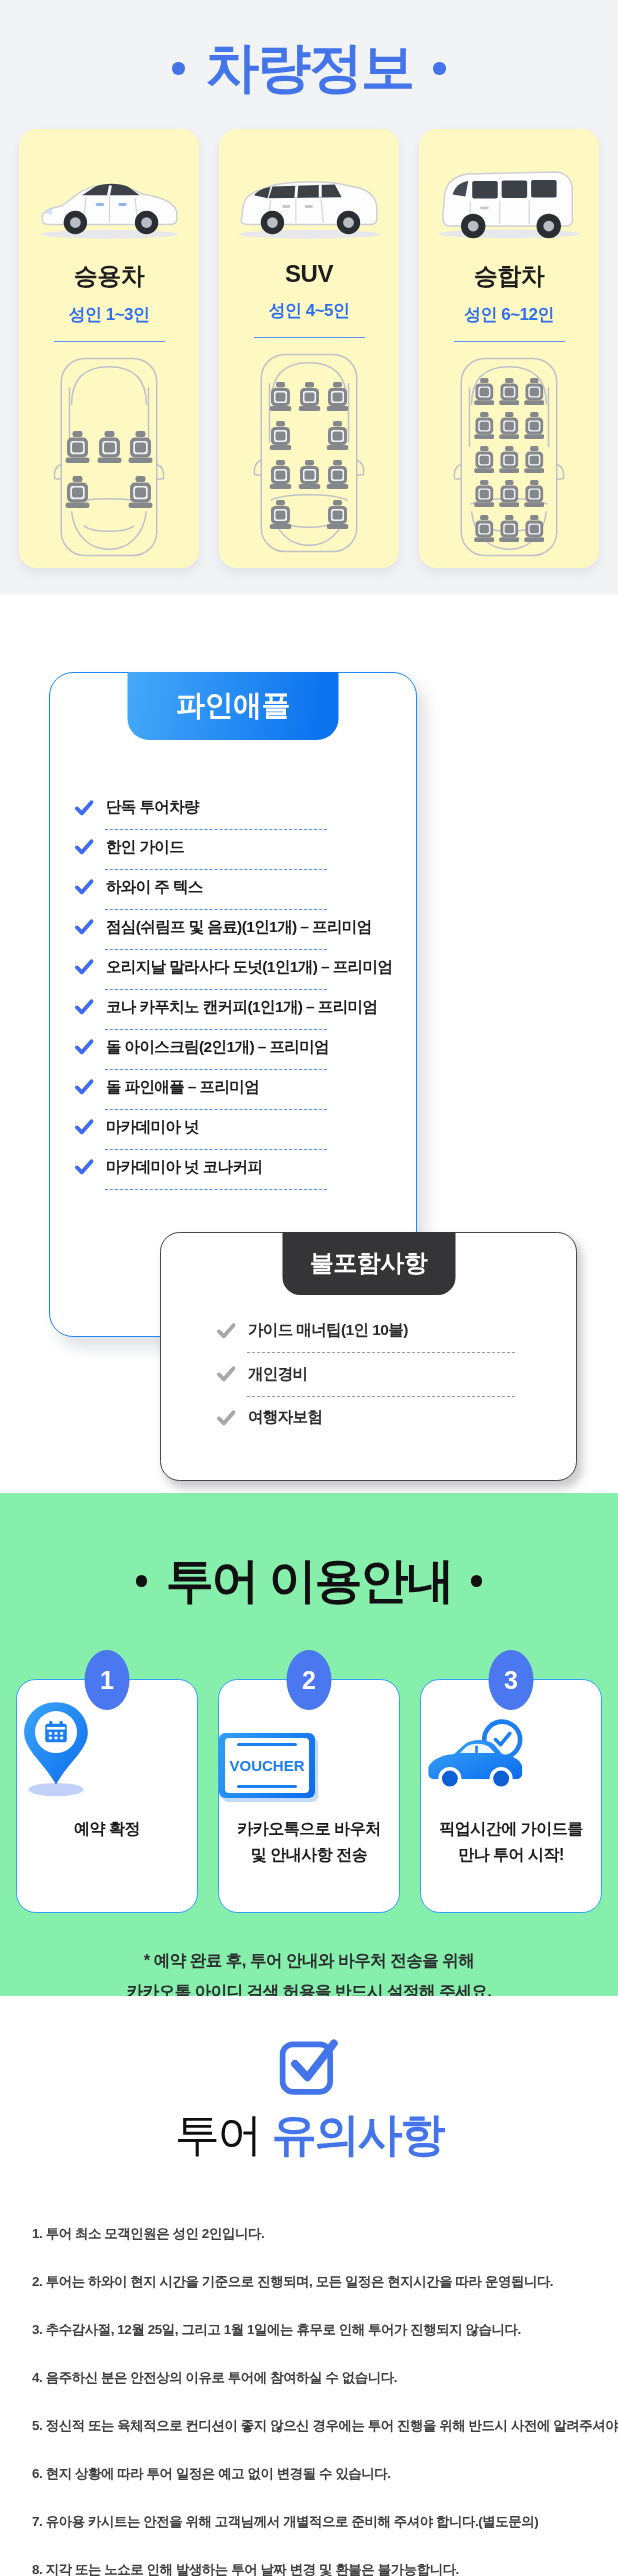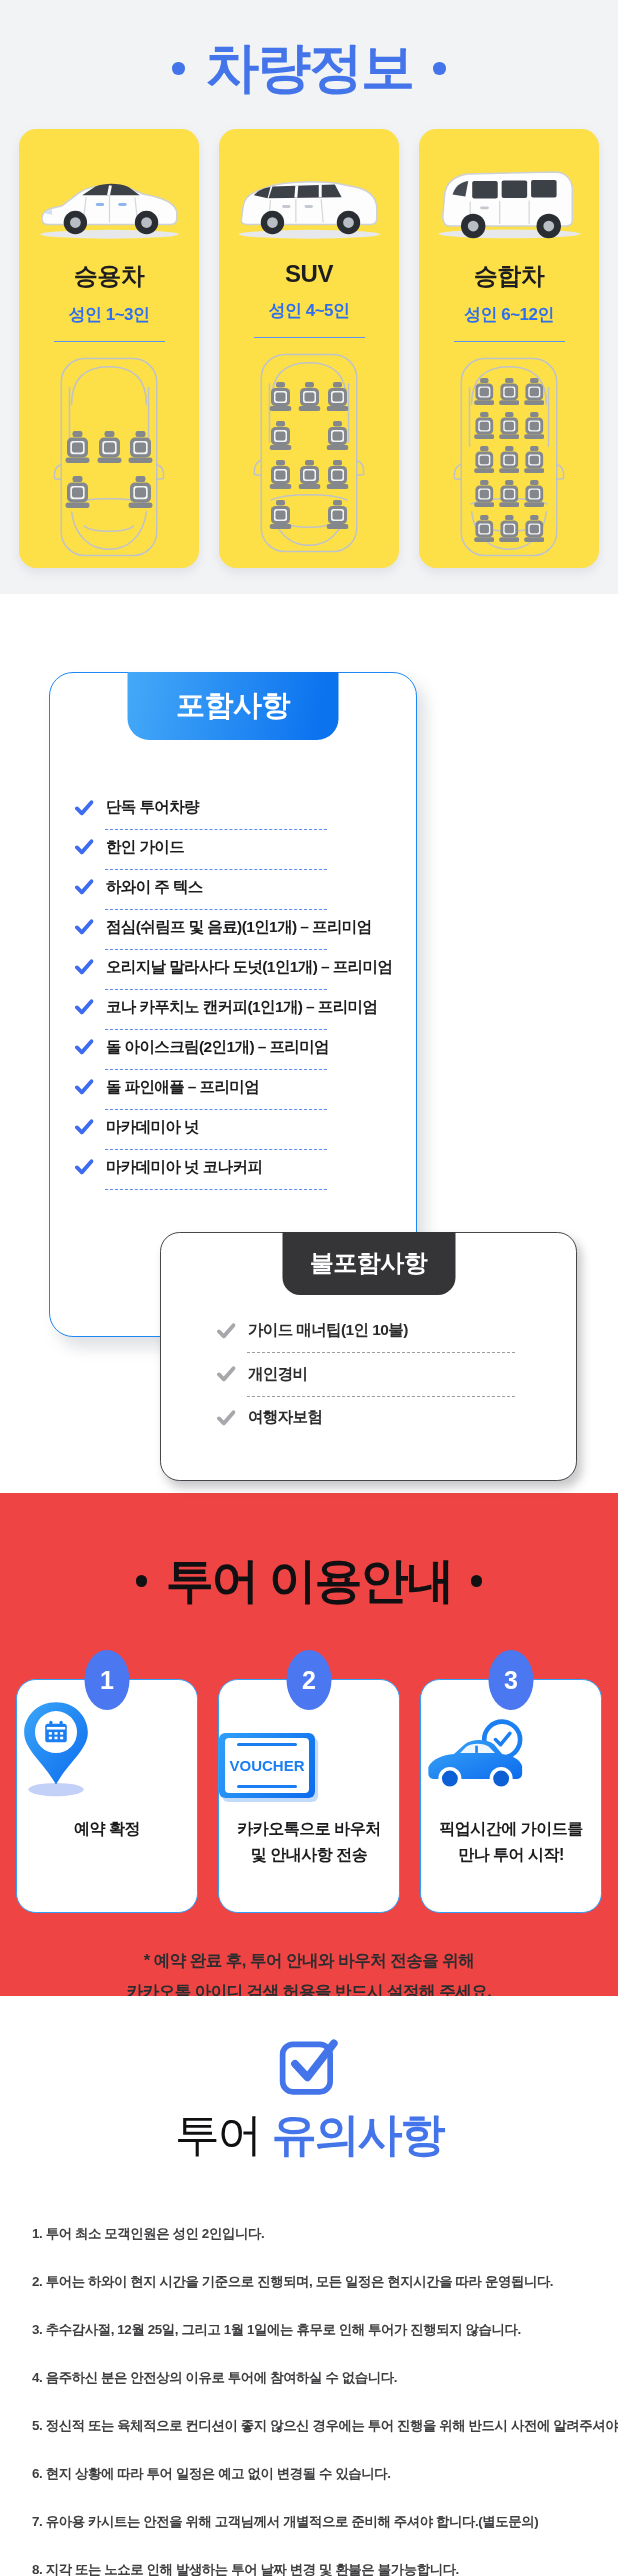--- a/index.html
+++ b/index.html
@@ -7,21 +7,21 @@
   .page{width:618px;height:2581px;position:relative;overflow:hidden;background:#fff;}
 
   
   .sec-vehicles{background:#f2f3f5;height:594px;overflow:hidden;}
   .big-title{display:flex;align-items:center;justify-content:center;gap:20.6px;margin-top:32px;}
   .big-title .t{font-size:54px;font-weight:900;letter-spacing:-2.1px;color:#4374e9;}
   .dot-blue,.dot-black{width:12.4px;height:12.4px;border-radius:50%;background:#4374e9;}
   .dot-black{background:#111;}
 
   .vcards{display:flex;justify-content:center;gap:20px;margin-top:24px;}
-  .vcard{width:180px;height:439px;background:#fde047;border-radius:17.5px;box-shadow:0 4.1px 9.3px rgba(125,135,150,.16);}
+  .vcard{width:180px;height:439px;background:#fef9c3;border-radius:17.5px;box-shadow:0 4.1px 9.3px rgba(125,135,150,.16);}
   .vimg{height:107px;display:flex;align-items:flex-end;justify-content:center;padding-top:8.2px;}
   .vname{text-align:center;font-size:24px;font-weight:800;letter-spacing:-0.5px;color:#1d1d1f;margin-top:15.5px;}
   .vcap{text-align:center;font-size:17px;font-weight:700;letter-spacing:-0.5px;color:#2d6ff0;margin-top:11.3px;}
   .vdiv{width:111px;height:1px;background:#5e92f4;margin:15.5px auto 0;}
   .seatmap{width:116px;height:206px;position:relative;margin:11.3px auto 0;}
   .seatmap .car-outline{position:absolute;left:0;top:0;}
   .seat-rows{position:absolute;left:0;top:0;width:100%;display:flex;flex-direction:column;align-items:center;}
   .seat-row{display:flex;justify-content:center;}
 
   
@@ -42,21 +42,21 @@
     border:1.5px solid #46464a;border-radius:19.6px;box-shadow:4.1px 6.2px 9.3px rgba(60,60,68,.28);margin-top:47px;}
   .exc-tab{position:absolute;top:-1.5px;left:50%;transform:translateX(-50%);width:173px;height:63px;
     background:#353538;border-radius:0 0 17.5px 17.5px;display:flex;align-items:center;justify-content:center;}
   .exc-tab span{color:#fff;font-size:24px;font-weight:900;letter-spacing:-0.5px;}
   .exc-items{position:absolute;top:87px;left:56px;right:44px;}
   .exc-items .chk-text{color:#2b2b2d;font-weight:600;}
   .exc-items .chk-dash{border-top:1px dashed #9c9c9f;width:268px;}
   .exc-items .chk-item{margin-bottom:10.3px;}
 
   
-  .sec-guide{background:#ef4444;height:503px;overflow:hidden;}
+  .sec-guide{background:#86efac;height:503px;overflow:hidden;}
   .guide-title{display:flex;align-items:center;justify-content:center;gap:18.5px;margin-top:56px;}
   .guide-title .t{font-size:48px;font-weight:900;letter-spacing:-2.1px;color:#101012;}
   .dot-black{width:11.3px;height:11.3px;}
   .steps{display:flex;justify-content:center;gap:20px;margin-top:66px;}
   .step-card{width:180px;height:232px;background:#fff;border:1.5px solid #2f9ff7;border-radius:19.6px;position:relative;}
   .step-num{position:absolute;top:-30px;left:50%;transform:translateX(-50%);width:45px;height:60px;
     background:#4b78f0;border-radius:50%;display:flex;align-items:center;justify-content:center;
     color:#fff;font-size:25px;font-weight:800;}
   .step-icon{height:118px;display:flex;align-items:flex-end;justify-content:flex-start;}
   .step-label{margin-top:17.5px;text-align:center;font-size:16px;font-weight:700;letter-spacing:-0.5px;
@@ -329,21 +329,21 @@
               </div>
             </div>
           </div>
         </div>
       </div>
   </section>
 
   <section class="sec-includes">
     <div class="inc-card">
       <div class="inc-tab">
-        <span>포함사항</span>
+        <span>파인애플</span>
       </div>
       <div class="inc-items" id="inc-items">
           <div class="chk-item">
             <div class="chk-row">
               <svg width="18.5" height="16" viewBox="0 0 38 32" style="color:#3e6cf0;flex:none;">
                 <use href="#sym-check"></use>
               </svg>
               <span class="chk-text">단독 투어차량</span>
             </div>
             <div class="chk-dash"></div>

